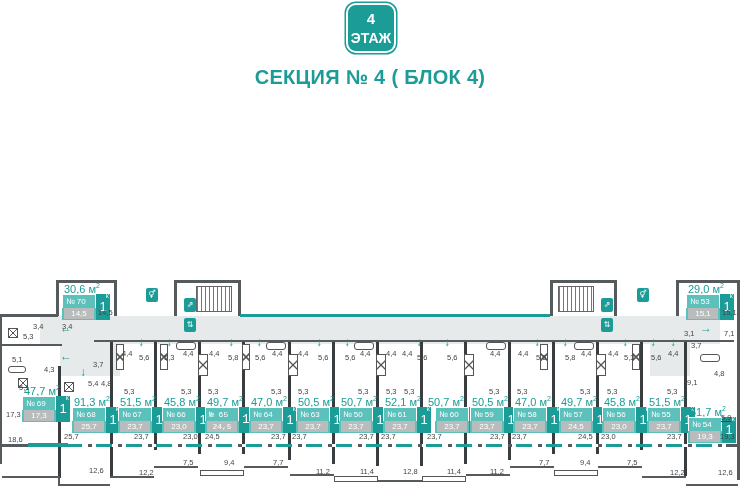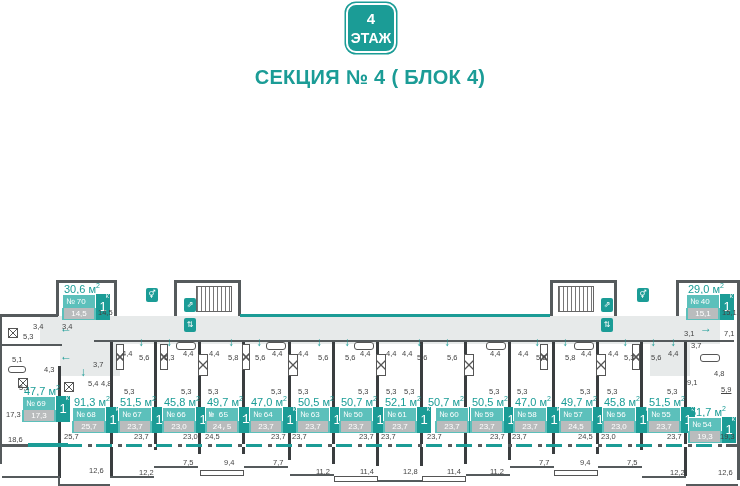--- a/index.html
+++ b/index.html
@@ -282,21 +282,21 @@
       <div class="unit-tag" style="left: 688px; top: 137px;">
         <div class="left">
           <div class="no">№ 54</div>
           <div class="sub">19,3</div>
         </div>
         <div class="rooms"><span>1</span><sup>К</sup></div>
       </div>
       <div class="unit-area" style="left: 688px; top: 2px;"><span>29,0</span> м<sup>2</sup></div>
       <div class="unit-tag" style="left: 686px; top: 14px;">
         <div class="left">
-          <div class="no">№ 40</div>
+          <div class="no">№ 53</div>
           <div class="sub">15,1</div>
         </div>
         <div class="rooms"><span>1</span><sup>К</sup></div>
       </div>
     </div>
   <div id="dims">
       <div class="dim" style="left: 98px; top: 28px;">14,5</div>
       <div class="dim" style="left: 33px; top: 42px;">3,4</div>
       <div class="dim" style="left: 62px; top: 42px;">3,4</div>
       <div class="dim" style="left: 23px; top: 52px;">5,3</div>
@@ -345,21 +345,21 @@
       <div class="dim" style="left: 624px; top: 73px;">5,3</div>
       <div class="dim" style="left: 651px; top: 73px;">5,6</div>
       <div class="dim" style="left: 668px; top: 69px;">4,4</div>
       <div class="dim" style="left: 667px; top: 107px;">5,3</div>
       <div class="dim" style="left: 722px; top: 28px;">15,1</div>
       <div class="dim" style="left: 684px; top: 49px;">3,1</div>
       <div class="dim" style="left: 724px; top: 49px;">7,1</div>
       <div class="dim" style="left: 691px; top: 61px;">3,7</div>
       <div class="dim" style="left: 687px; top: 98px;">9,1</div>
       <div class="dim" style="left: 714px; top: 89px;">4,8</div>
-      <div class="dim" style="left: 721px; top: 105px; text-decoration: underline;">5,9</div>
+      <div class="dim" style="left: 721px; top: 133px; text-decoration: underline;">5,9</div>
       <div class="dim" style="left: 720px; top: 152px;">19,3</div>
       <div class="dim" style="left: 64px; top: 152px;">25,7</div>
       <div class="dim" style="left: 134px; top: 152px;">23,7</div>
       <div class="dim" style="left: 183px; top: 152px;">23,0</div>
       <div class="dim" style="left: 205px; top: 152px;">24,5</div>
       <div class="dim" style="left: 271px; top: 152px;">23,7</div>
       <div class="dim" style="left: 292px; top: 152px;">23,7</div>
       <div class="dim" style="left: 359px; top: 152px;">23,7</div>
       <div class="dim" style="left: 381px; top: 152px;">23,7</div>
       <div class="dim" style="left: 427px; top: 152px;">23,7</div>

